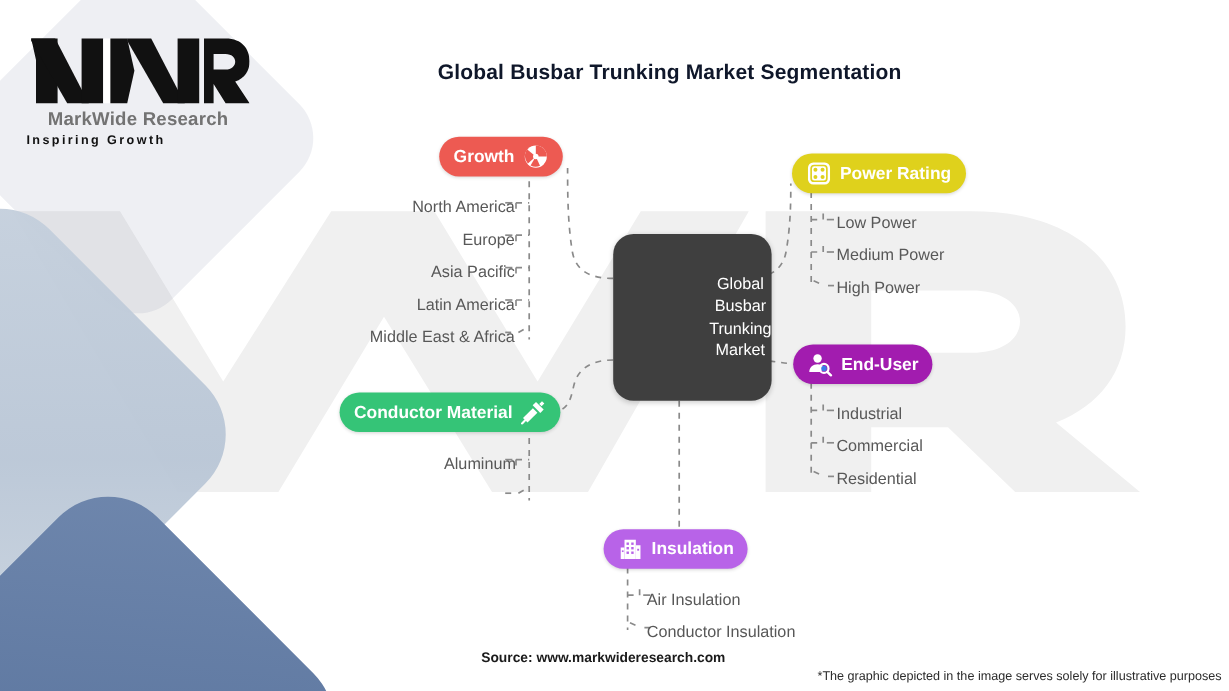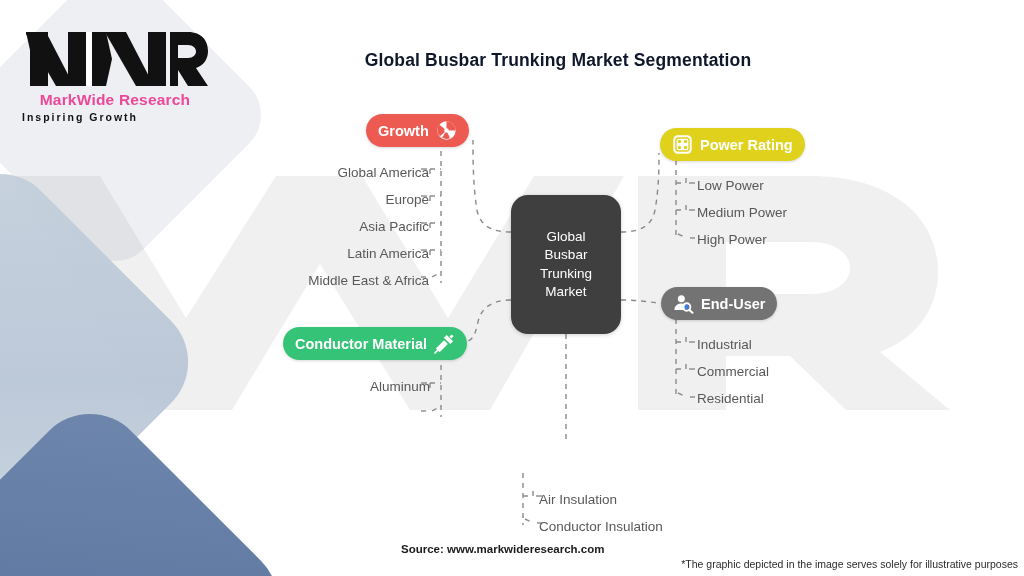--- a/index.html
+++ b/index.html
@@ -32,63 +32,63 @@
   .deco-shadowtri{
     left:-120px;top:236px;width:230px;height:230px;
     background:rgba(120,135,160,.13);
     transform:rotate(45deg);border-radius:40px;
   }
 
   
   .logo{position:absolute;left:22px;top:28px;width:200px;z-index:6;}
   .logo svg{display:block;}
   .logo-name{
-    font-size:15.5px;font-weight:bold;color:#ec4899;letter-spacing:.2px;
+    font-size:15.5px;font-weight:bold;color:#737373;letter-spacing:.2px;
     text-align:center;margin-top:1px;width:186px;
   }
   .logo-tag{
     font-size:10.5px;font-weight:bold;color:#111;letter-spacing:2.0px;
     text-align:left;margin-top:2px;width:186px;
   }
 
   
   .title{
     position:absolute;left:0;top:50px;width:1024px;text-align:center;
     font-size:17.5px;font-weight:bold;color:#0f172a;letter-spacing:.15px;
     z-index:6;
   }
   .title span{padding-left:92px;}
 
   
   .connectors{position:absolute;inset:0;z-index:2;pointer-events:none;}
 
   
   .center-node{
-    position:absolute;left:511px;top:195px;width:110px;height:139px;
+    position:absolute;left:511px;top:195px;width:132px;height:139px;
     background:#3f3f3f;border-radius:17px;z-index:4;
-    display:flex;align-items:center;justify-content:center;
+    display:flex;align-items:center;justify-content:flex-end;
     box-shadow:0 1px 4px rgba(0,0,0,.18);
   }
   .center-node .lines{
     color:#ffffff;font-size:13.5px;line-height:18.5px;text-align:center;
     font-weight:400;
   }
 
   
   .pill{
     position:absolute;z-index:5;border-radius:17px;height:33px;
     display:flex;align-items:center;gap:7px;padding:0 12px;
     color:#fff;font-size:14.5px;font-weight:bold;white-space:nowrap;
     box-shadow:0 1px 3px rgba(0,0,0,.16);
   }
   .pill .ico{display:flex;align-items:center;justify-content:center;width:21px;height:21px;flex:0 0 auto;}
   .pill .ico svg{display:block;}
   .pill-region{left:366px;top:114px;background:#ed5a52;}
   .pill-power{left:660px;top:128px;background:#dfd11c;}
-  .pill-enduser{left:661px;top:287px;background:#737373;}
+  .pill-enduser{left:661px;top:287px;background:#a21caf;}
   .pill-conductor{left:283px;top:327px;background:#35c477;}
   .pill-insulation{left:503px;top:441px;background:#b863e8;}
 
   
   .leaves{position:absolute;z-index:3;}
   .leaf{
     font-size:13.5px;color:#585858;white-space:nowrap;line-height:1;
     height:27px;display:flex;align-items:center;
   }
   .leaves-right .leaf{justify-content:flex-start;}
@@ -228,21 +228,21 @@
       <svg width="21" height="21" viewBox="0 0 24 24">
         <circle cx="12" cy="12" r="10.5" fill="#ffffff"></circle>
         <path d="M12 1.5 A10.5 10.5 0 0 1 22.5 12 L12 12 Z" fill="#ed5a52"></path>
         <path d="M3.6 5 A10.5 10.5 0 0 0 4.5 18.5 L12 12 Z" fill="#ed5a52"></path>
         <path d="M16 20.8 A10.5 10.5 0 0 1 7 20.4 L12 12 Z" fill="#ed5a52"></path>
         <circle cx="12" cy="12" r="2.6" fill="#ffffff"></circle>
       </svg>
     </span>
   </div>
   <div class="leaves leaves-left lv-region">
-    <div class="leaf">Global America</div>
+    <div class="leaf">North America</div>
     <div class="leaf">Europe</div>
     <div class="leaf">Asia Pacific</div>
     <div class="leaf">Latin America</div>
     <div class="leaf">Middle East &amp; Africa</div>
   </div>
 
   <div class="pill pill-power">
     <span class="ico">
       <svg width="21" height="21" viewBox="0 0 24 24">
         <rect x="1.5" y="1.5" width="21" height="21" rx="5" fill="#ffffff"></rect>
@@ -287,20 +287,40 @@
         <path d="M20.2 1.6 L22.4 3.8 L19.8 6.4 L17.6 4.2 Z" fill="#ffffff"></path>
         <path d="M11.5 8.2 L15.8 12.5 L6.4 21.9 L2.1 17.6 Z" fill="#ffffff"></path>
         <path d="M4.2 19.7 L1.2 22.8" stroke="#ffffff" stroke-width="2" stroke-linecap="round"></path>
       </svg>
     </span>
   </div>
   <div class="leaves leaves-left lv-conductor">
     <div class="leaf">Aluminum</div>
   </div>
 
+  <div class="pill pill-insulation">
+    <span class="ico">
+      <svg width="21" height="21" viewBox="0 0 24 24">
+        <path d="M6.2 3.2 L17 3.2 L17 21.5 L6.2 21.5 Z" fill="#ffffff"></path>
+        <path d="M2.6 10.5 L6.2 10.5 L6.2 21.5 L2.6 21.5 Z" fill="#ffffff"></path>
+        <path d="M17 8.5 L21.4 8.5 L21.4 21.5 L17 21.5 Z" fill="#ffffff"></path>
+        <g fill="#b863e8">
+          <rect x="8.1" y="5.8" width="2.3" height="2.3"></rect>
+          <rect x="12.6" y="5.8" width="2.3" height="2.3"></rect>
+          <rect x="8.1" y="10.1" width="2.3" height="2.3"></rect>
+          <rect x="12.6" y="10.1" width="2.3" height="2.3"></rect>
+          <rect x="8.1" y="14.4" width="2.3" height="2.3"></rect>
+          <rect x="12.6" y="14.4" width="2.3" height="2.3"></rect>
+          <rect x="3.7" y="13.3" width="1.6" height="1.6"></rect>
+          <rect x="18.3" y="11.8" width="1.8" height="1.8"></rect>
+        </g>
+      </svg>
+    </span>
+    <span>Insulation</span>
+  </div>
   <div class="leaves leaves-right lv-insulation">
     <div class="leaf">Air Insulation</div>
     <div class="leaf">Conductor Insulation</div>
   </div>
 
   <div class="source">Source: www.markwideresearch.com</div>
   <div class="disclaimer">*The graphic depicted in the image serves solely for illustrative purposes</div>
 
 </div>
 

